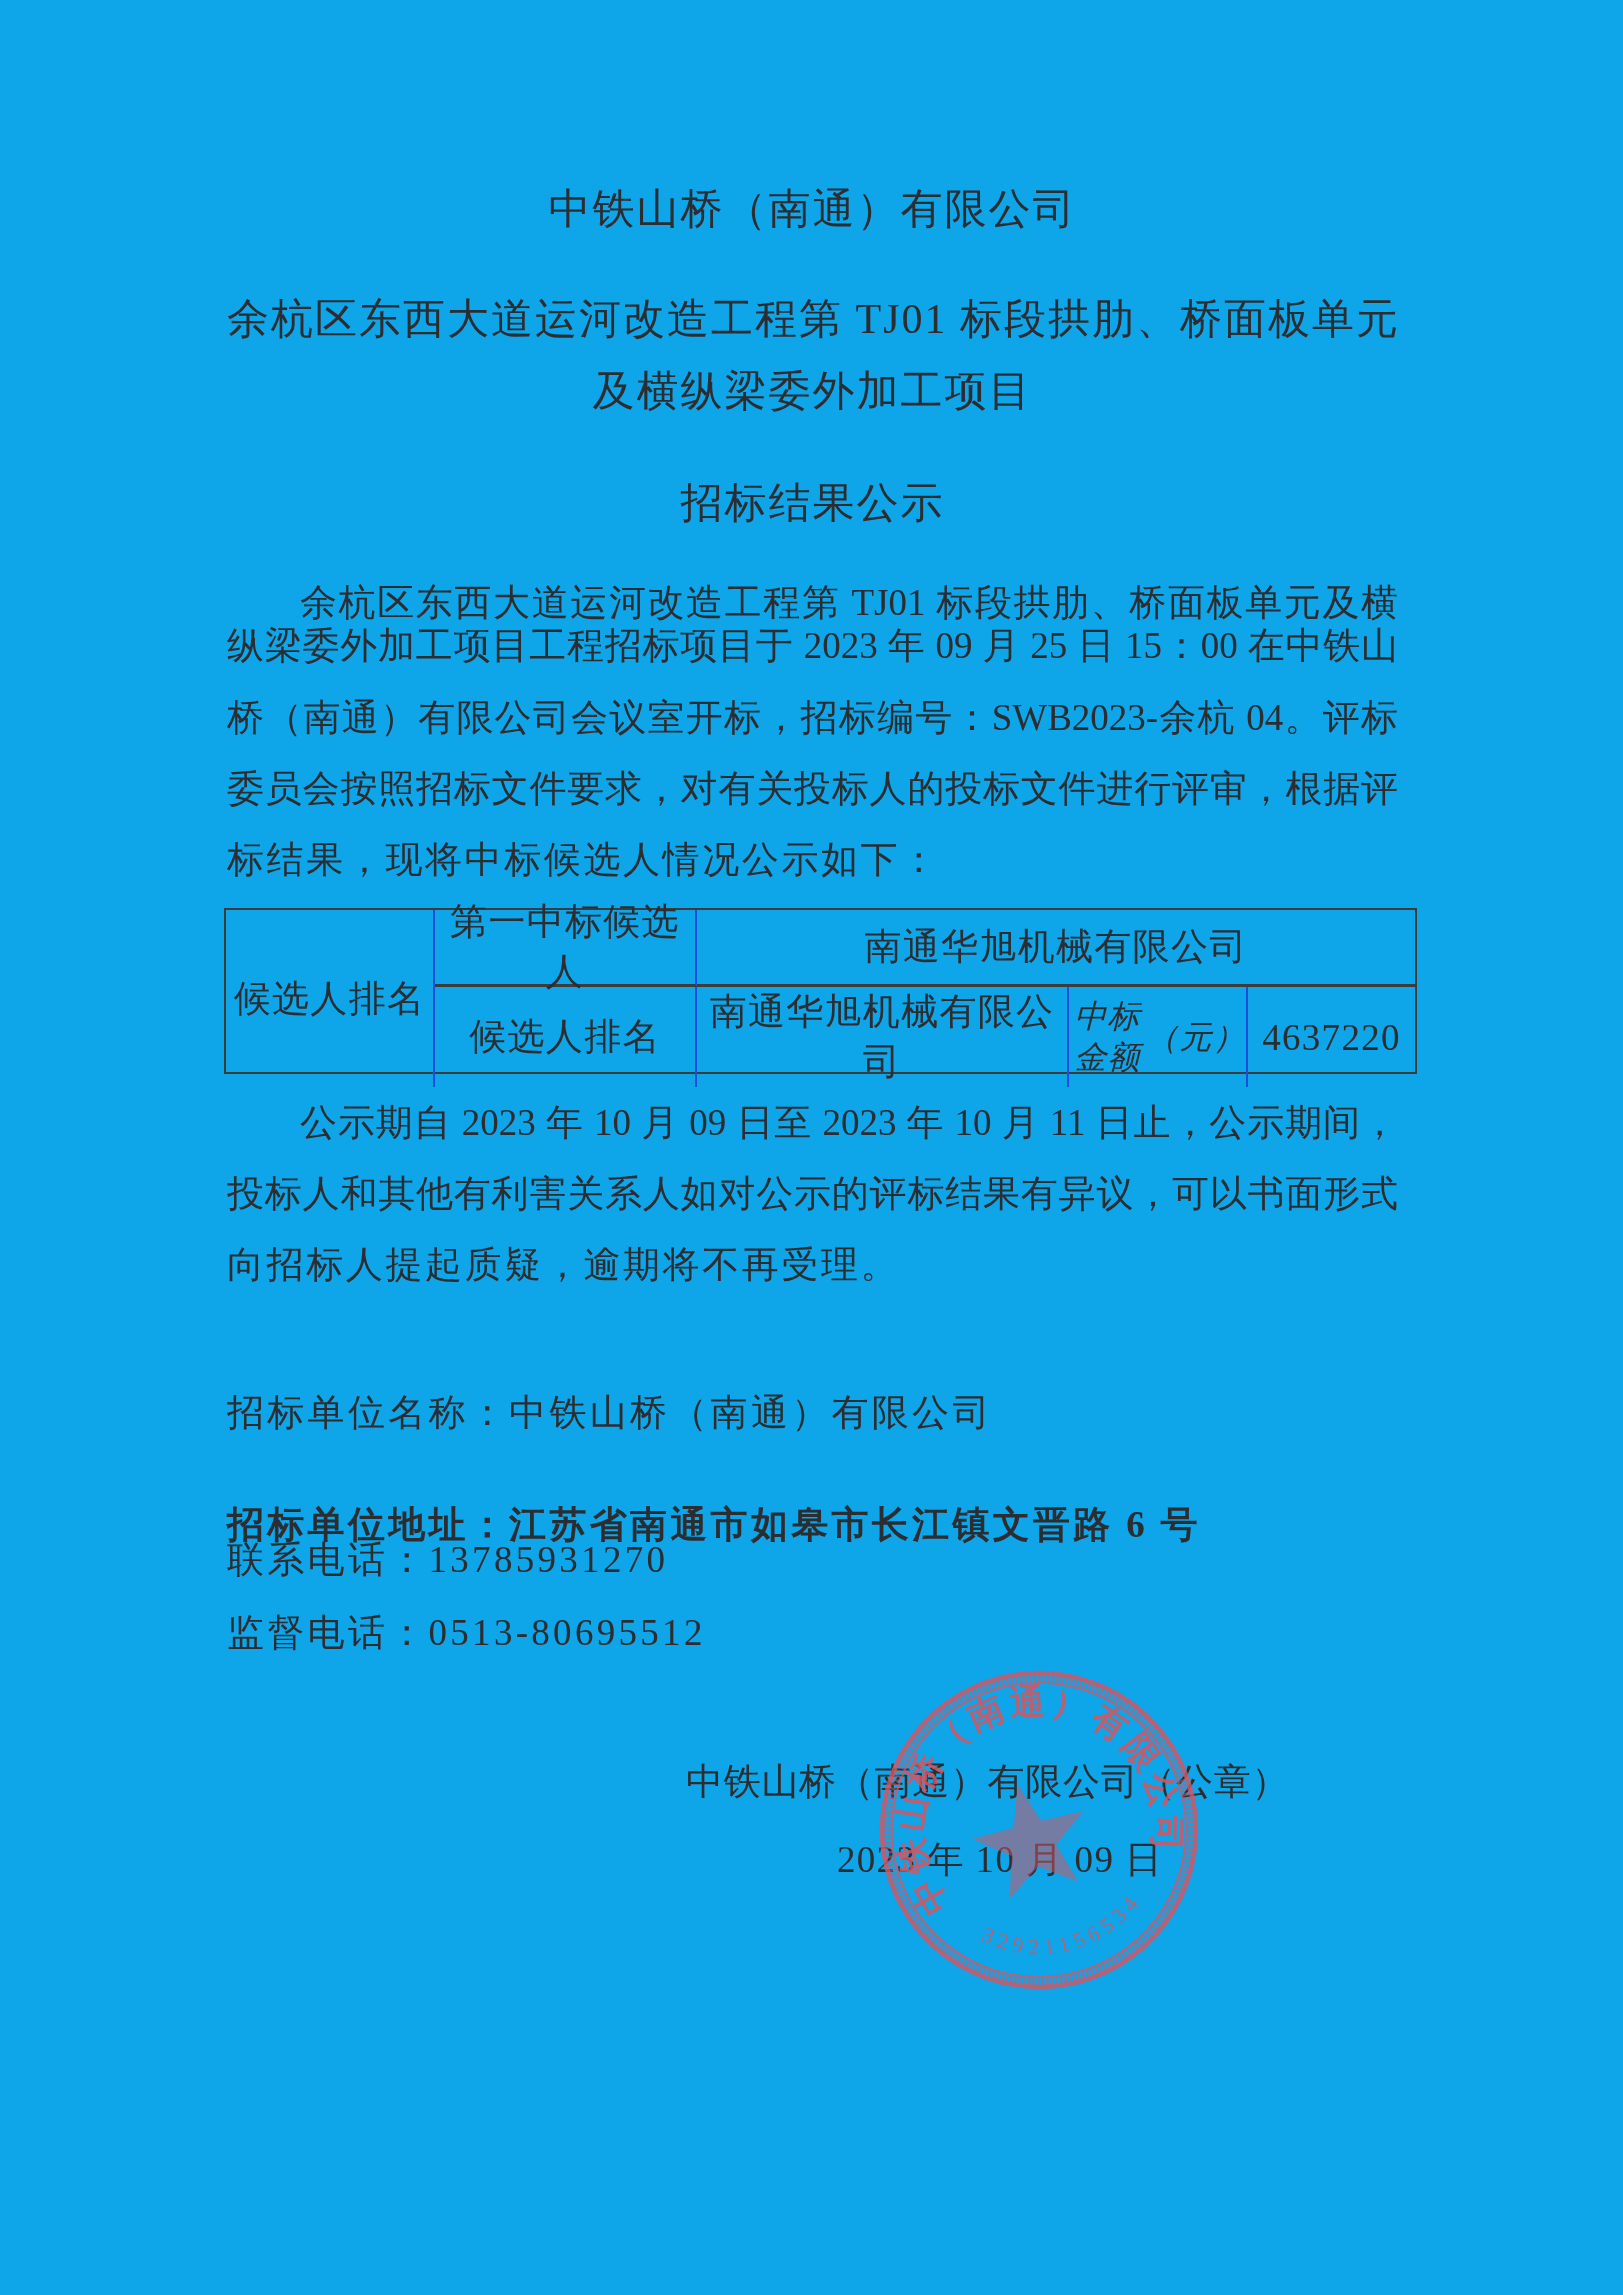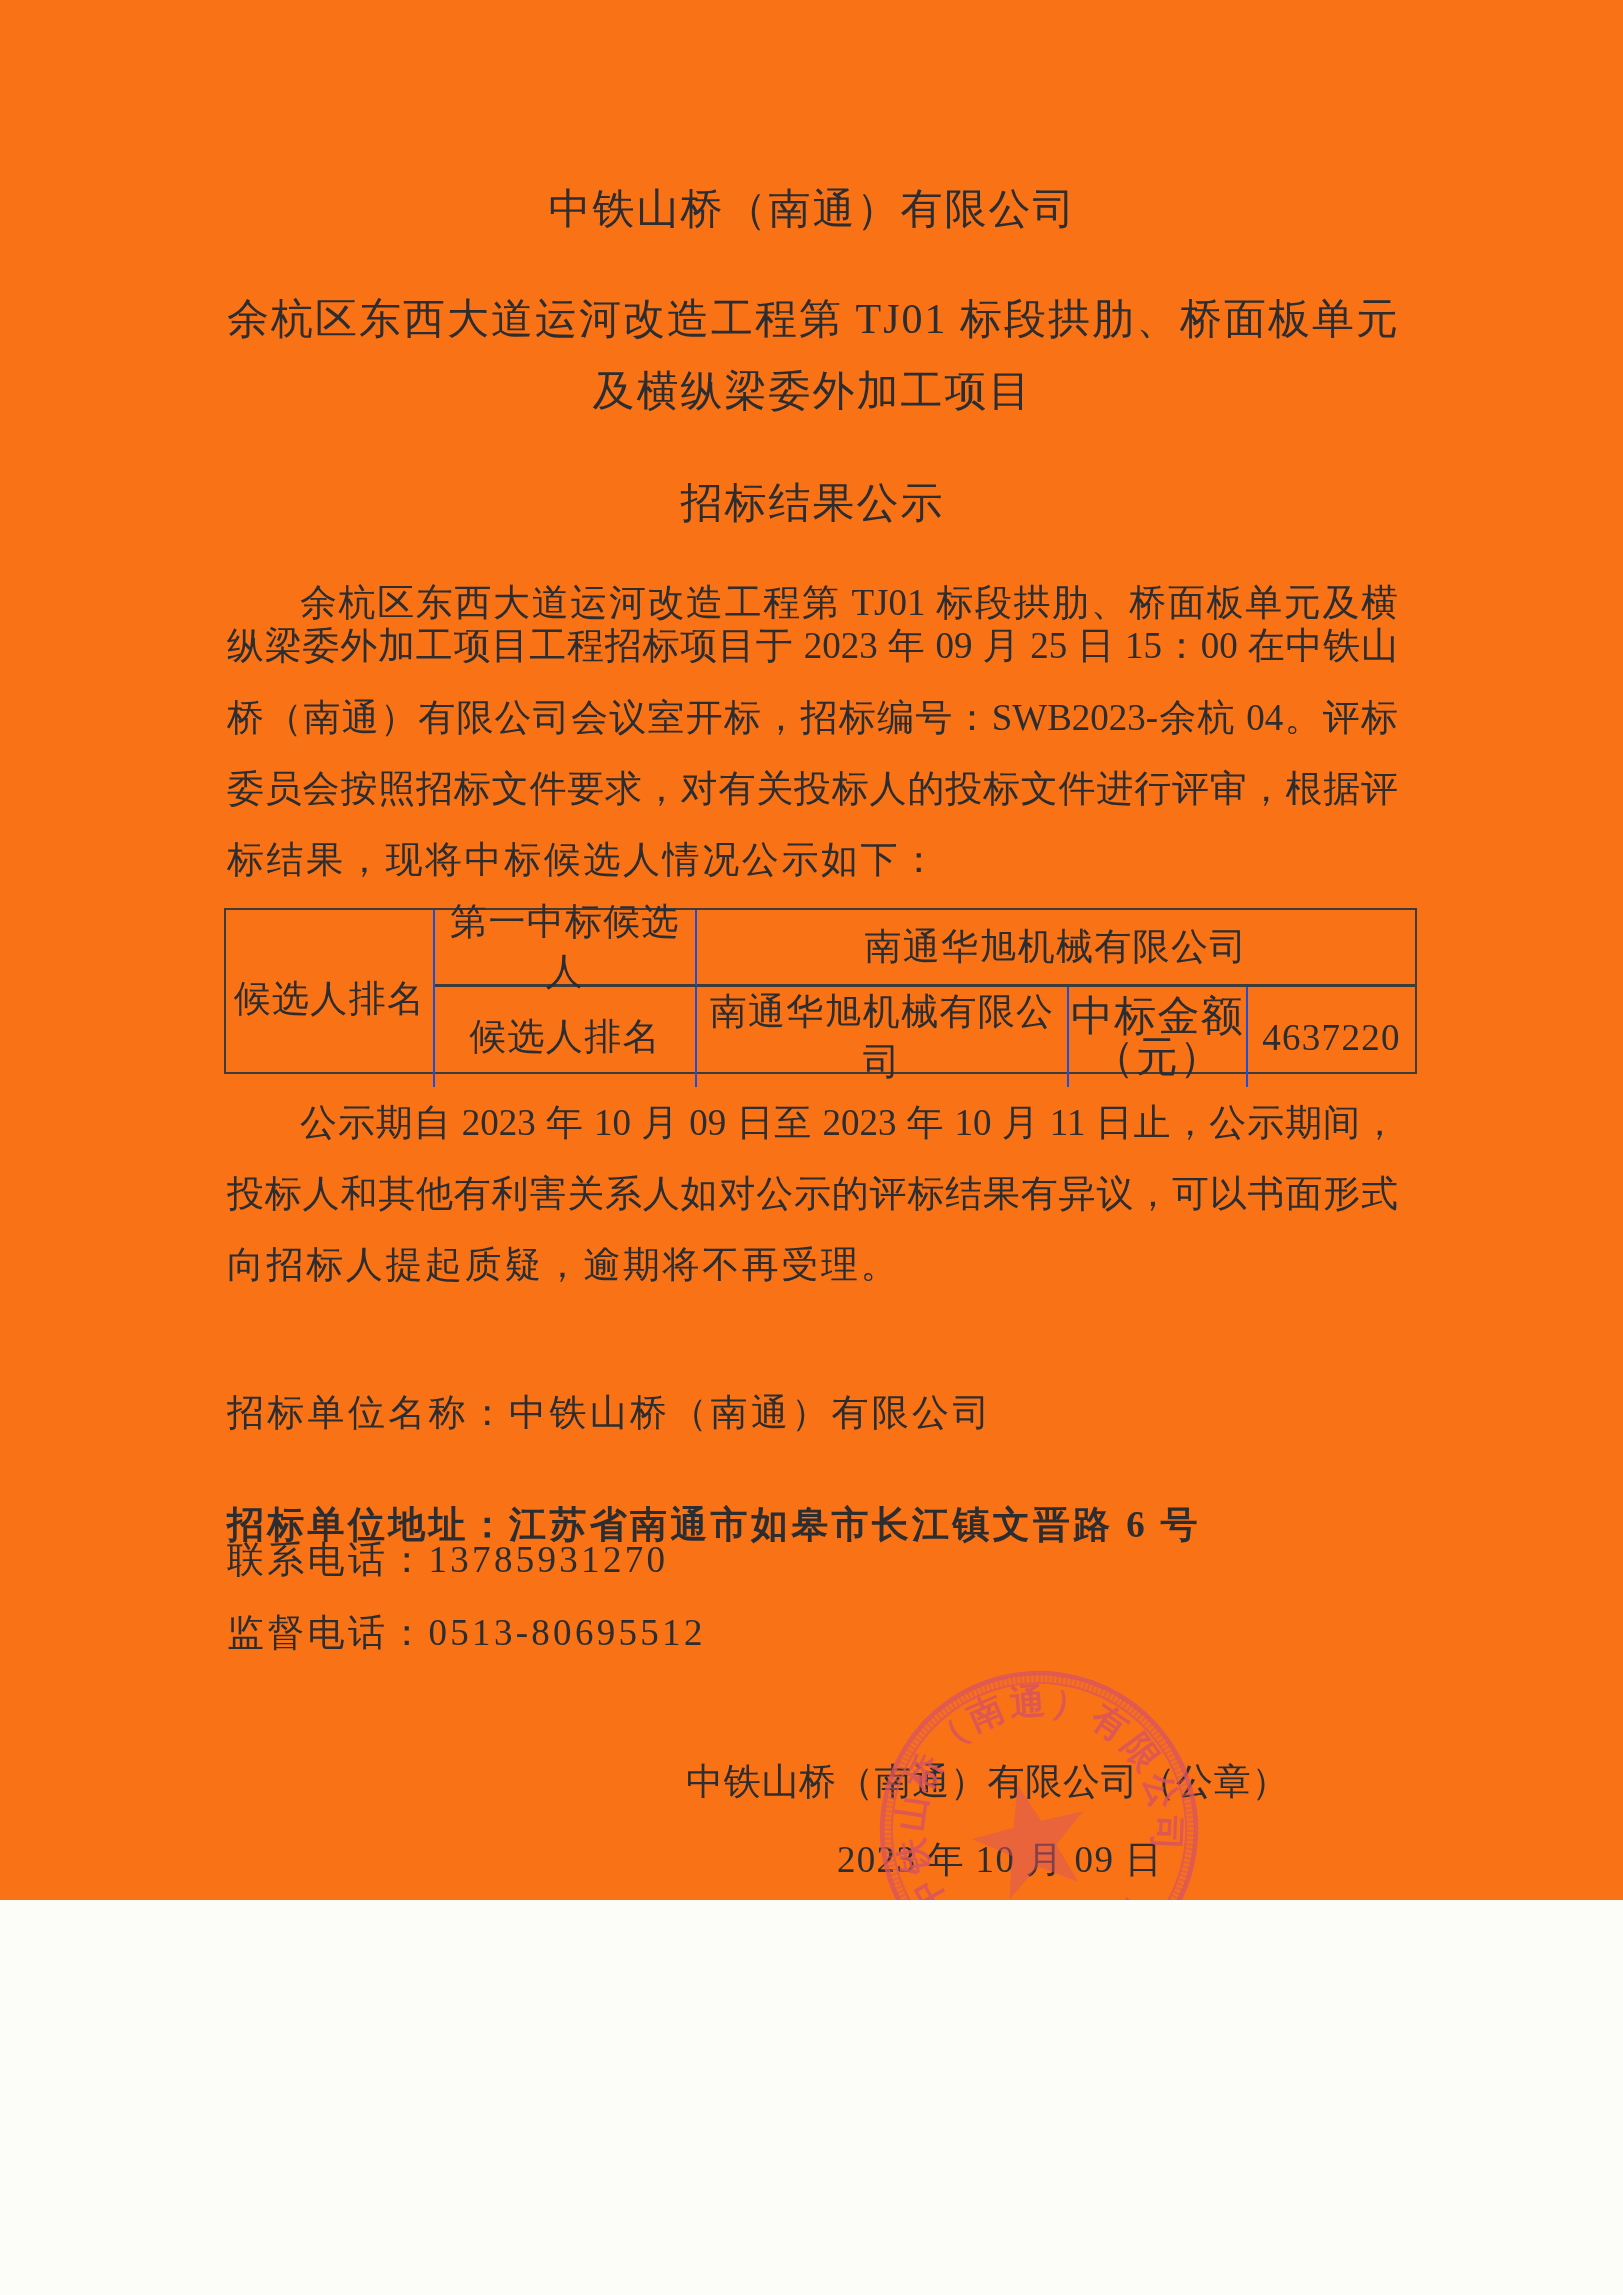--- a/index.html
+++ b/index.html
@@ -1,19 +1,19 @@
 <!DOCTYPE html>
 <html style="font-size:10.5px"><head>
 <meta charset="utf-8">
 <style>
   html,body { margin:0; padding:0; background:#fcfcf9; }
   .page {
     position:relative;
-    width:1623px; height:1900px;
-    background:#f97316;
+    width:1623px; height:2295px;
+    background:#0ea5e9;
     overflow:hidden;
     font-family:"Liberation Serif","DejaVu Serif",serif;
     color:#2b2d31;
   }
   .abs { position:absolute; }
   .center-line {
     left:227px; width:1171px;
     text-align:center;
     font-size:42px; line-height:46px; letter-spacing:2px;
     white-space:nowrap;
@@ -45,21 +45,21 @@
   .cell {
     box-sizing:border-box;
     display:flex; align-items:center; justify-content:center;
     font-size:37px; letter-spacing:1.3px;
     text-align:center;
   }
   .cell.vr { border-right:2px solid #1d4ed8; }
   .cell.hr { border-bottom:3.3px solid #3c3c3c; }
   .rowspan { grid-row:1 / 3; }
   .colspan3 { grid-column:3 / 6; }
-  .amount-label { flex-direction:column; line-height:41px; font-size:42px; }
+  .amount-label { line-height:41px; font-size:32px;font-style:italic; }
   
   .sig1 { left:686px; top:1761px; font-size:37px; line-height:42px; letter-spacing:0.7px; white-space:nowrap; }
   .sig2 { left:837px; top:1839px; font-size:37px; line-height:42px; letter-spacing:1.3px; white-space:nowrap; }
   
   .seal-wrap {
     left:869px; top:1660px; width:340px; height:340px;
     transform:rotate(-14deg);
     pointer-events:none;
   }
 </style>

